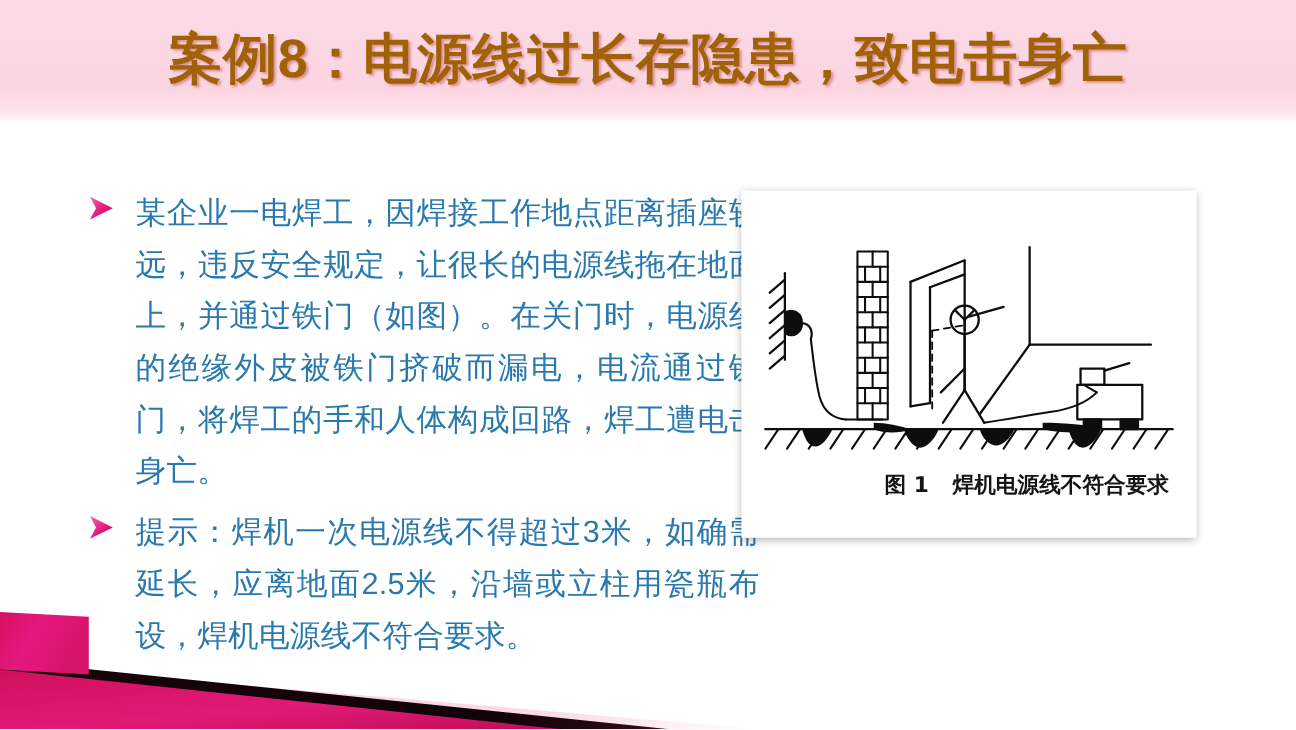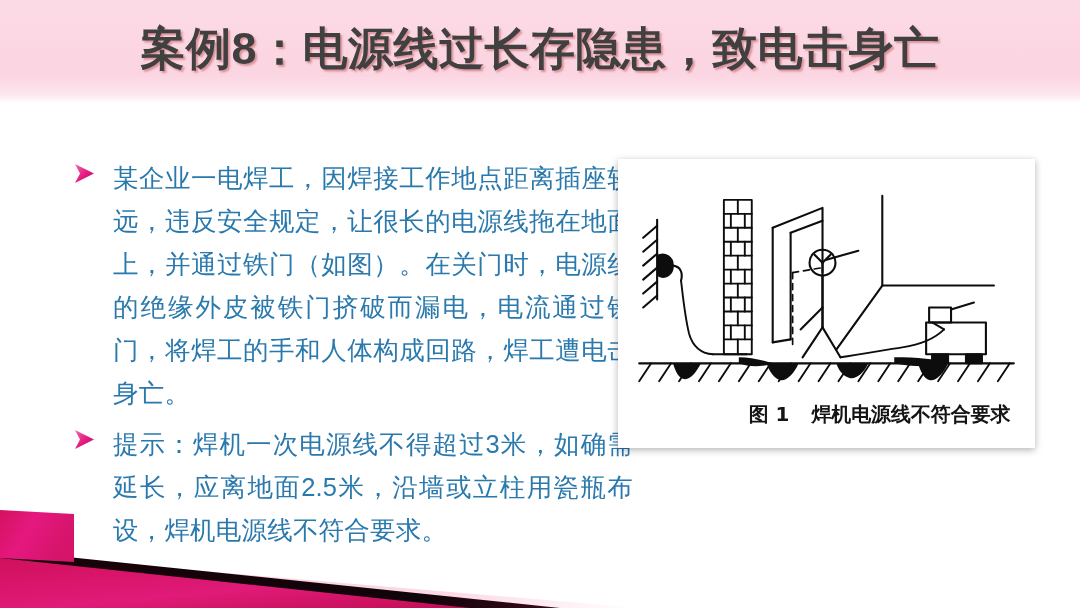--- a/index.html
+++ b/index.html
@@ -32,21 +32,21 @@
 
   #slide-title {
     position: absolute;
     left: 0;
     top: 20px;
     width: 1080px;
     text-align: center;
     font-size: 45px;
     font-weight: bold;
     letter-spacing: 0.5px;
-    color: #404040;
+    color: #a16207;
     text-shadow: 2px 2px 2px rgba(160, 20, 20, 0.35);
     white-space: nowrap;
     line-height: 58px;
   }
 
   
   #body-text {
     position: absolute;
     left: 73px;
     top: 157px;
@@ -76,21 +76,21 @@
     text-align: justify;
     text-justify: inter-ideograph;
     letter-spacing: 0.2px;
   }
 
   
   #illustration-panel {
     position: absolute;
     left: 618px;
     top: 159px;
-    width: 417px;
+    width: 379px;
     height: 289px;
     background: #ffffff;
     border: 9px solid #ffffff;
     box-sizing: border-box;
     box-shadow: 0 2px 7px rgba(0,0,0,0.30);
   }
 
   #illustration-inner {
     position: relative;
     width: 100%;

